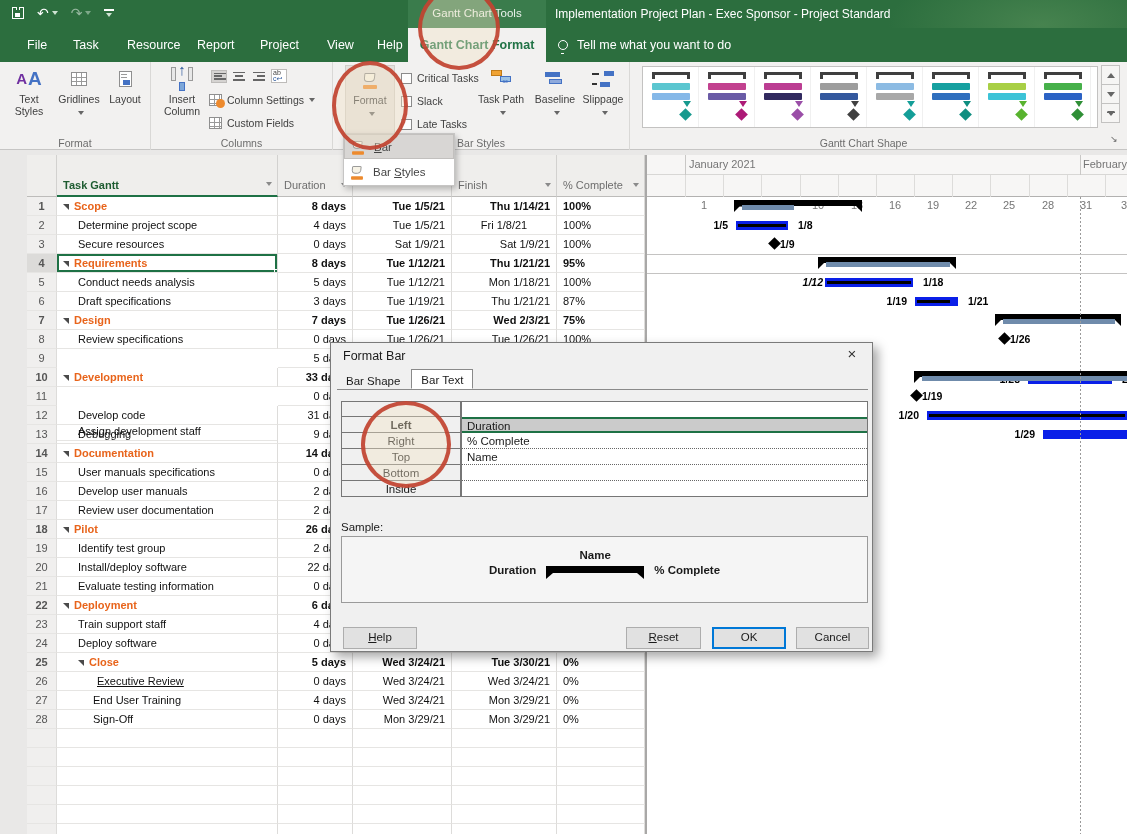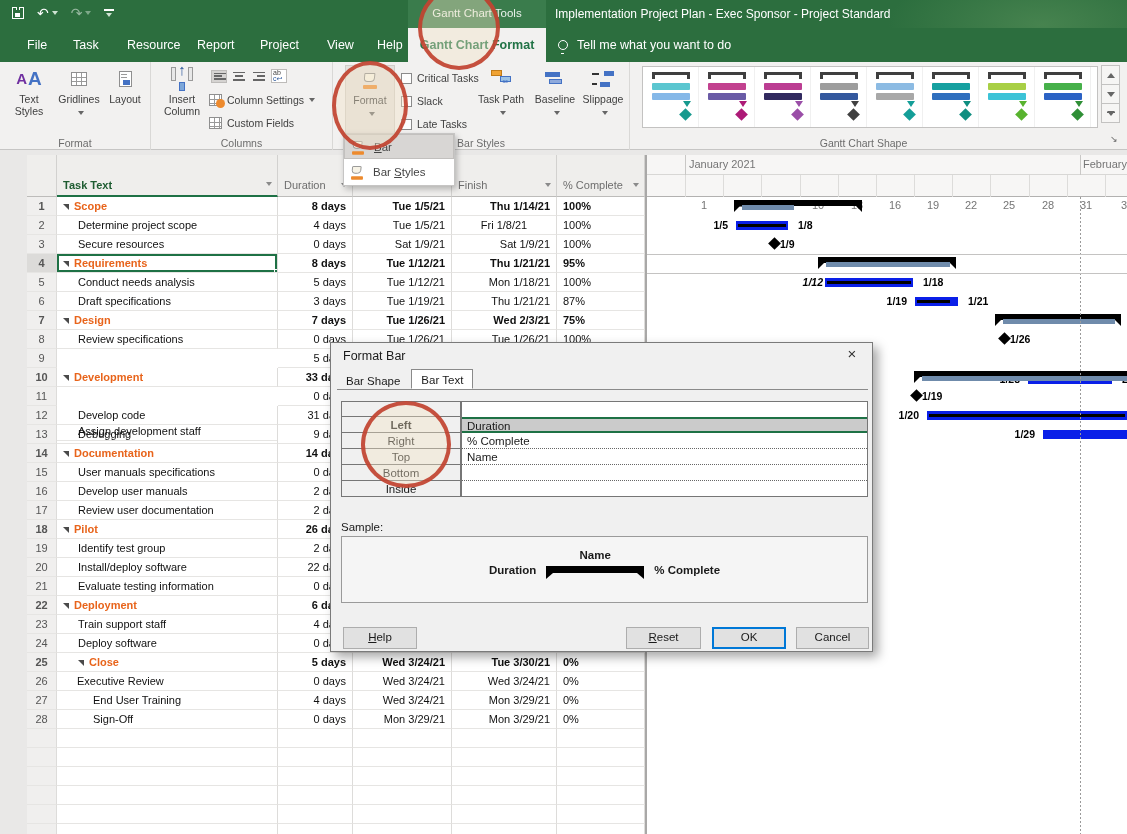--- a/index.html
+++ b/index.html
@@ -418,21 +418,21 @@
     </div>
   </div>
 
   <div class="view"></div>
   <div class="gutter">
     
   </div>
 
   <div class="sheet" id="sheet">
       <div class="hcell" style="left: 0px; width: 30px;"></div>
-      <div class="hcell hname" style="left: 30px; width: 221px;"><span>Task Text</span><span class="car"></span></div>
+      <div class="hcell hname" style="left: 30px; width: 221px;"><span>Task Gantt</span><span class="car"></span></div>
       <div class="hcell" style="left: 251px; width: 75px;"><span>Duration</span><span class="car"></span></div>
       <div class="hcell" style="left: 326px; width: 99px;"></div>
       <div class="hcell" style="left: 425px; width: 105px;"><span>Finish</span><span class="car"></span></div>
       <div class="hcell" style="left: 530px; width: 88px;"><span>% Complete</span><span class="car"></span></div>
       <div class="trow sumrow" style="top: 42px;">
         <div class="tcell cid" style="left: 0px; width: 30px;">1</div>
         <div class="tcell" style="left: 30px; width: 221px; padding-left: 6px;"><span class="mk"></span><span class="sumname">Scope</span></div>
         <div class="tcell" style="left: 251px; width: 75px; text-align: right;">8 days</div>
         <div class="tcell" style="left: 326px; width: 99px; text-align: right;">Tue 1/5/21</div>
         <div class="tcell" style="left: 425px; width: 105px; text-align: right;">Thu 1/14/21</div>
@@ -624,21 +624,21 @@
       <div class="trow sumrow" style="top: 498px;">
         <div class="tcell cid" style="left: 0px; width: 30px;">25</div>
         <div class="tcell" style="left: 30px; width: 221px; padding-left: 21px;"><span class="mk"></span><span class="sumname">Close</span></div>
         <div class="tcell" style="left: 251px; width: 75px; text-align: right;">5 days</div>
         <div class="tcell" style="left: 326px; width: 99px; text-align: right;">Wed 3/24/21</div>
         <div class="tcell" style="left: 425px; width: 105px; text-align: right;">Tue 3/30/21</div>
         <div class="tcell" style="left: 530px; width: 88px;">0%</div>
       </div>
       <div class="trow" style="top: 517px;">
         <div class="tcell cid" style="left: 0px; width: 30px;">26</div>
-        <div class="tcell" style="left: 30px; width: 221px; padding-left: 20px;"><span>Executive Review</span></div>
+        <div class="tcell" style="left: 30px; width: 221px; padding-left: 40px; text-decoration: underline;"><span>Executive Review</span></div>
         <div class="tcell" style="left: 251px; width: 75px; text-align: right;">0 days</div>
         <div class="tcell" style="left: 326px; width: 99px; text-align: right;">Wed 3/24/21</div>
         <div class="tcell" style="left: 425px; width: 105px; text-align: right;">Wed 3/24/21</div>
         <div class="tcell" style="left: 530px; width: 88px;">0%</div>
       </div>
       <div class="trow" style="top: 536px;">
         <div class="tcell cid" style="left: 0px; width: 30px;">27</div>
         <div class="tcell" style="left: 30px; width: 221px; padding-left: 36px;"><span>End User Training</span></div>
         <div class="tcell" style="left: 251px; width: 75px; text-align: right;">4 days</div>
         <div class="tcell" style="left: 326px; width: 99px; text-align: right;">Wed 3/24/21</div>

